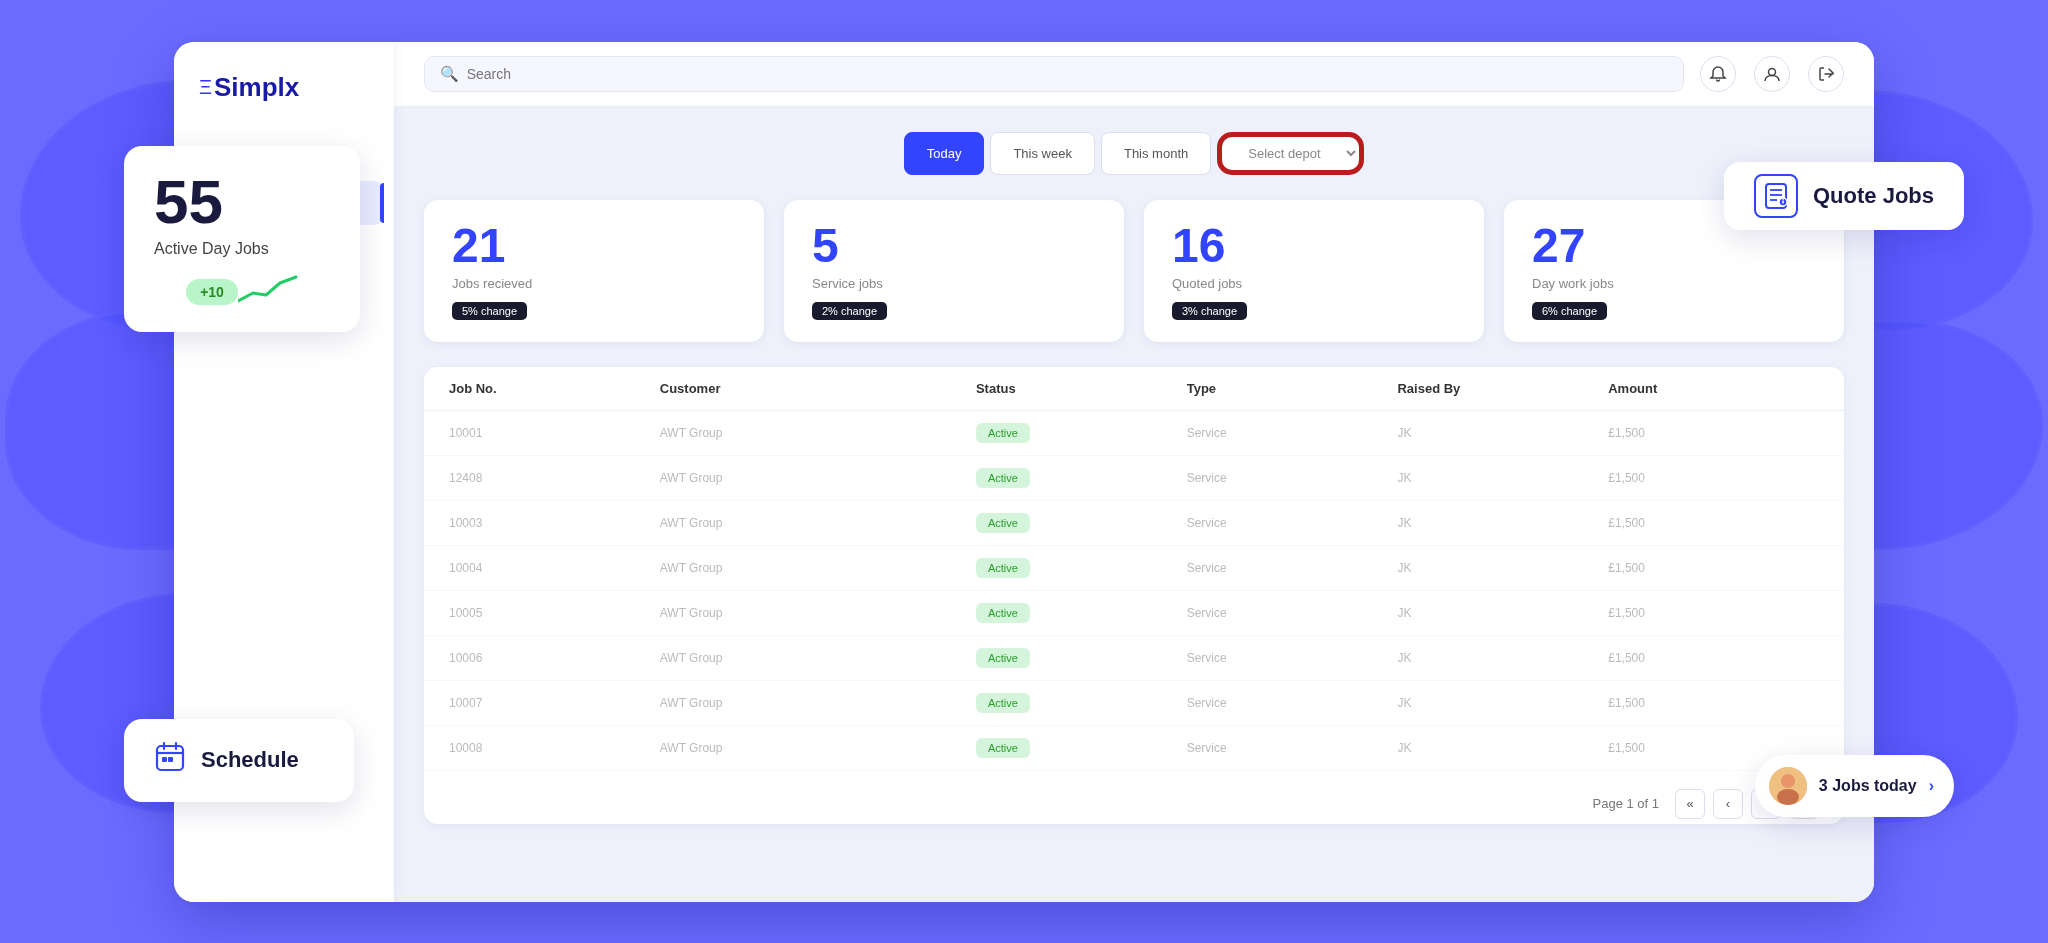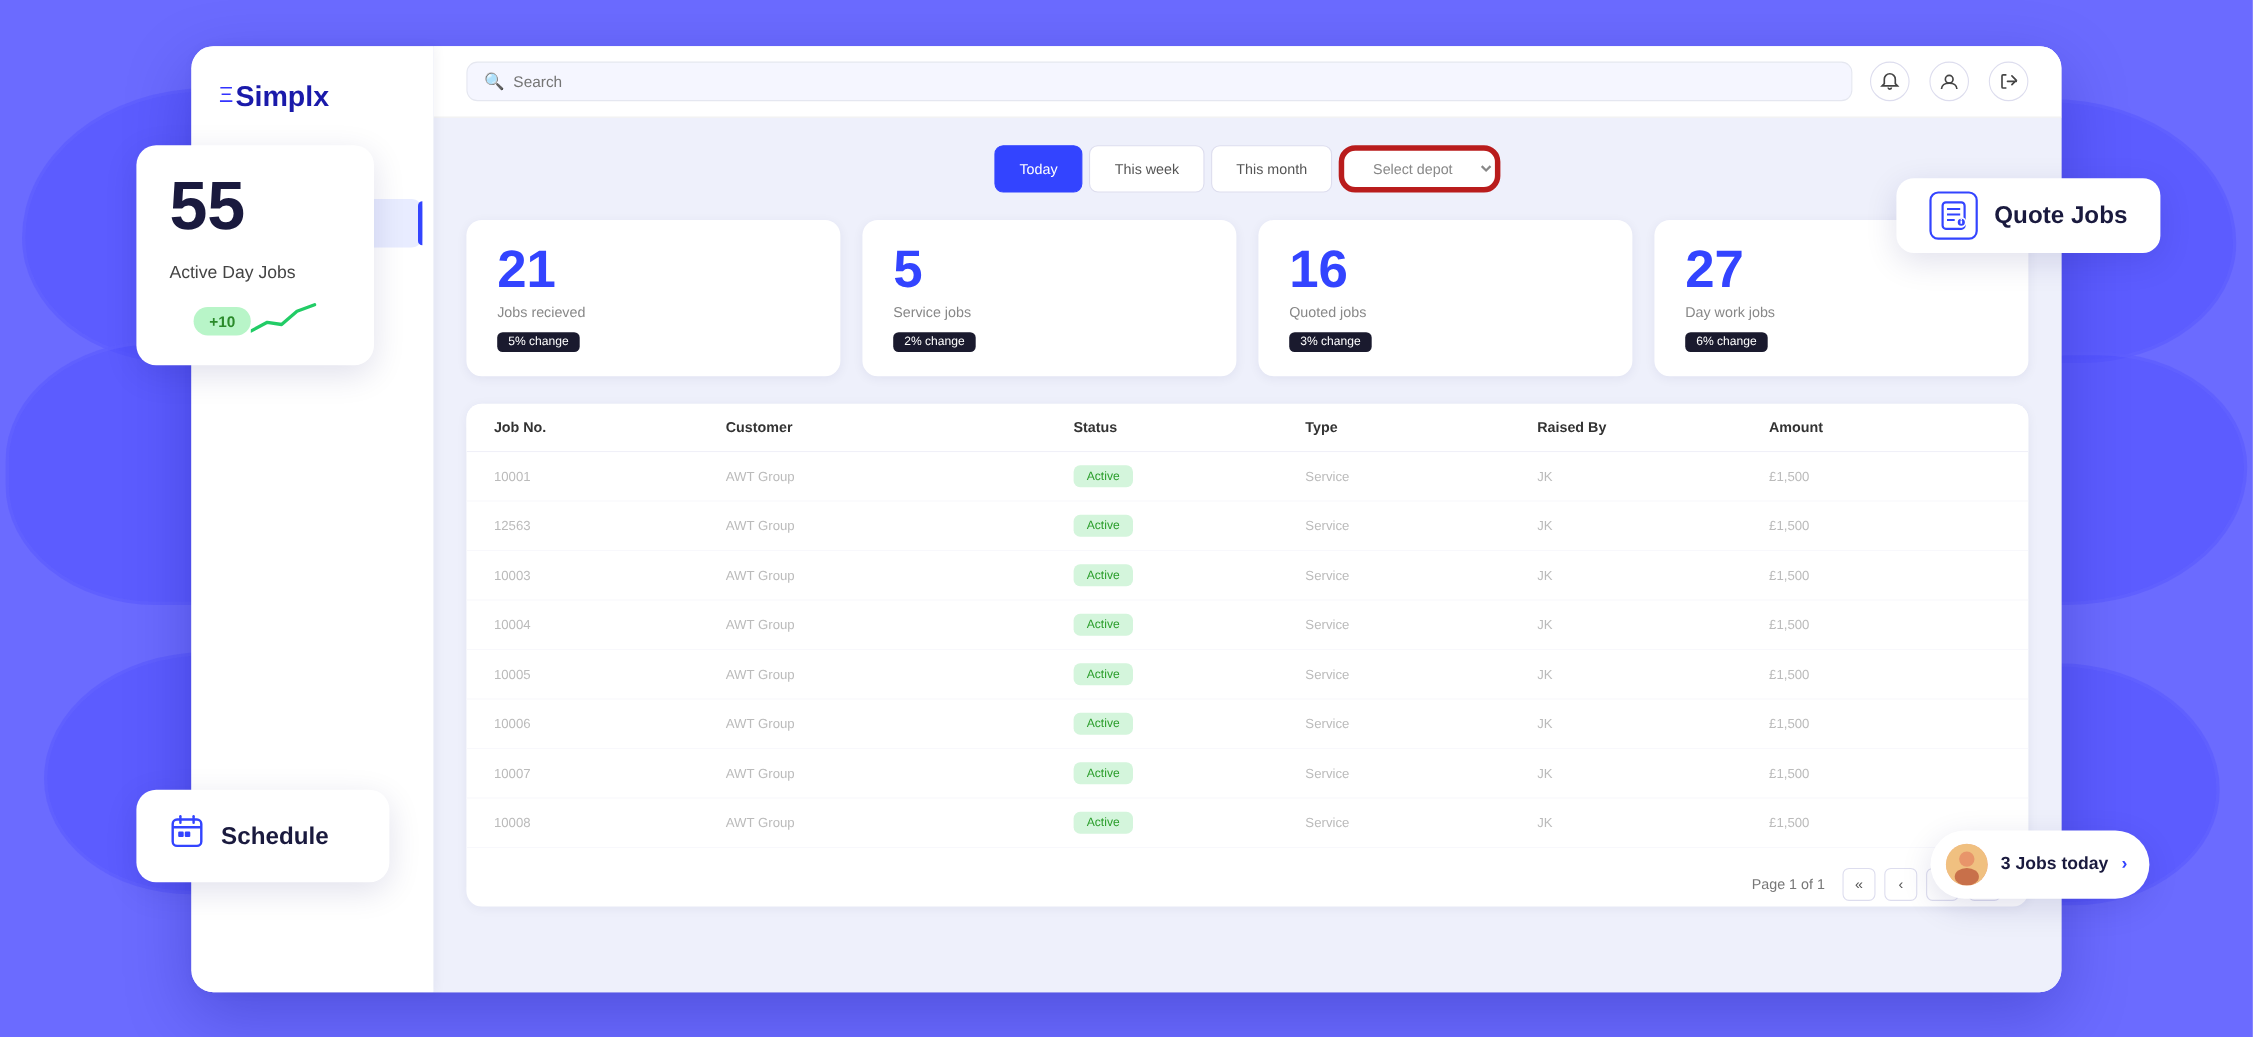--- a/index.html
+++ b/index.html
@@ -326,39 +326,39 @@
       justify-content: center;
       cursor: pointer;
       font-size: 13px;
       color: #555;
       background: white;
     }
 
     
     .floating-active-jobs {
       position: absolute;
-      top: 90px;
+      top: 104px;
       left: -50px;
       background: white;
       border-radius: 18px;
       padding: 25px 30px 20px 30px;
-      width: 216px;
+      width: 236px;
       box-shadow: 0 8px 30px rgba(0,0,100,0.12);
       z-index: 20;
     }
     .active-jobs-number {
       font-size: 62px;
       font-weight: 800;
       color: #1a1a3e;
       line-height: 1;
     }
     .active-jobs-label {
       font-size: 16px;
       color: #444;
-      margin: 21px 0 15px 0;
+      margin: 7px 0 15px 0;
       font-weight: 500;
     }
     .active-jobs-footer {
       display: flex;
       align-items: center;
       justify-content: center;
     }
     .plus-badge {
       background: #b8f5c8;
       color: #2a8a2a;
@@ -637,21 +637,21 @@
           <div id="table-body">
               <div class="table-row">
     <div class="td">10001</div>
     <div class="td">AWT Group</div>
     <div class="td"><span class="status-badge">Active</span></div>
     <div class="td">Service</div>
     <div class="td">JK</div>
     <div class="td">£1,500</div>
   </div>
               <div class="table-row">
-    <div class="td">12563</div>
+    <div class="td">12408</div>
     <div class="td">AWT Group</div>
     <div class="td"><span class="status-badge">Active</span></div>
     <div class="td">Service</div>
     <div class="td">JK</div>
     <div class="td">£1,500</div>
   </div>
               <div class="table-row">
     <div class="td">10003</div>
     <div class="td">AWT Group</div>
     <div class="td"><span class="status-badge">Active</span></div>

